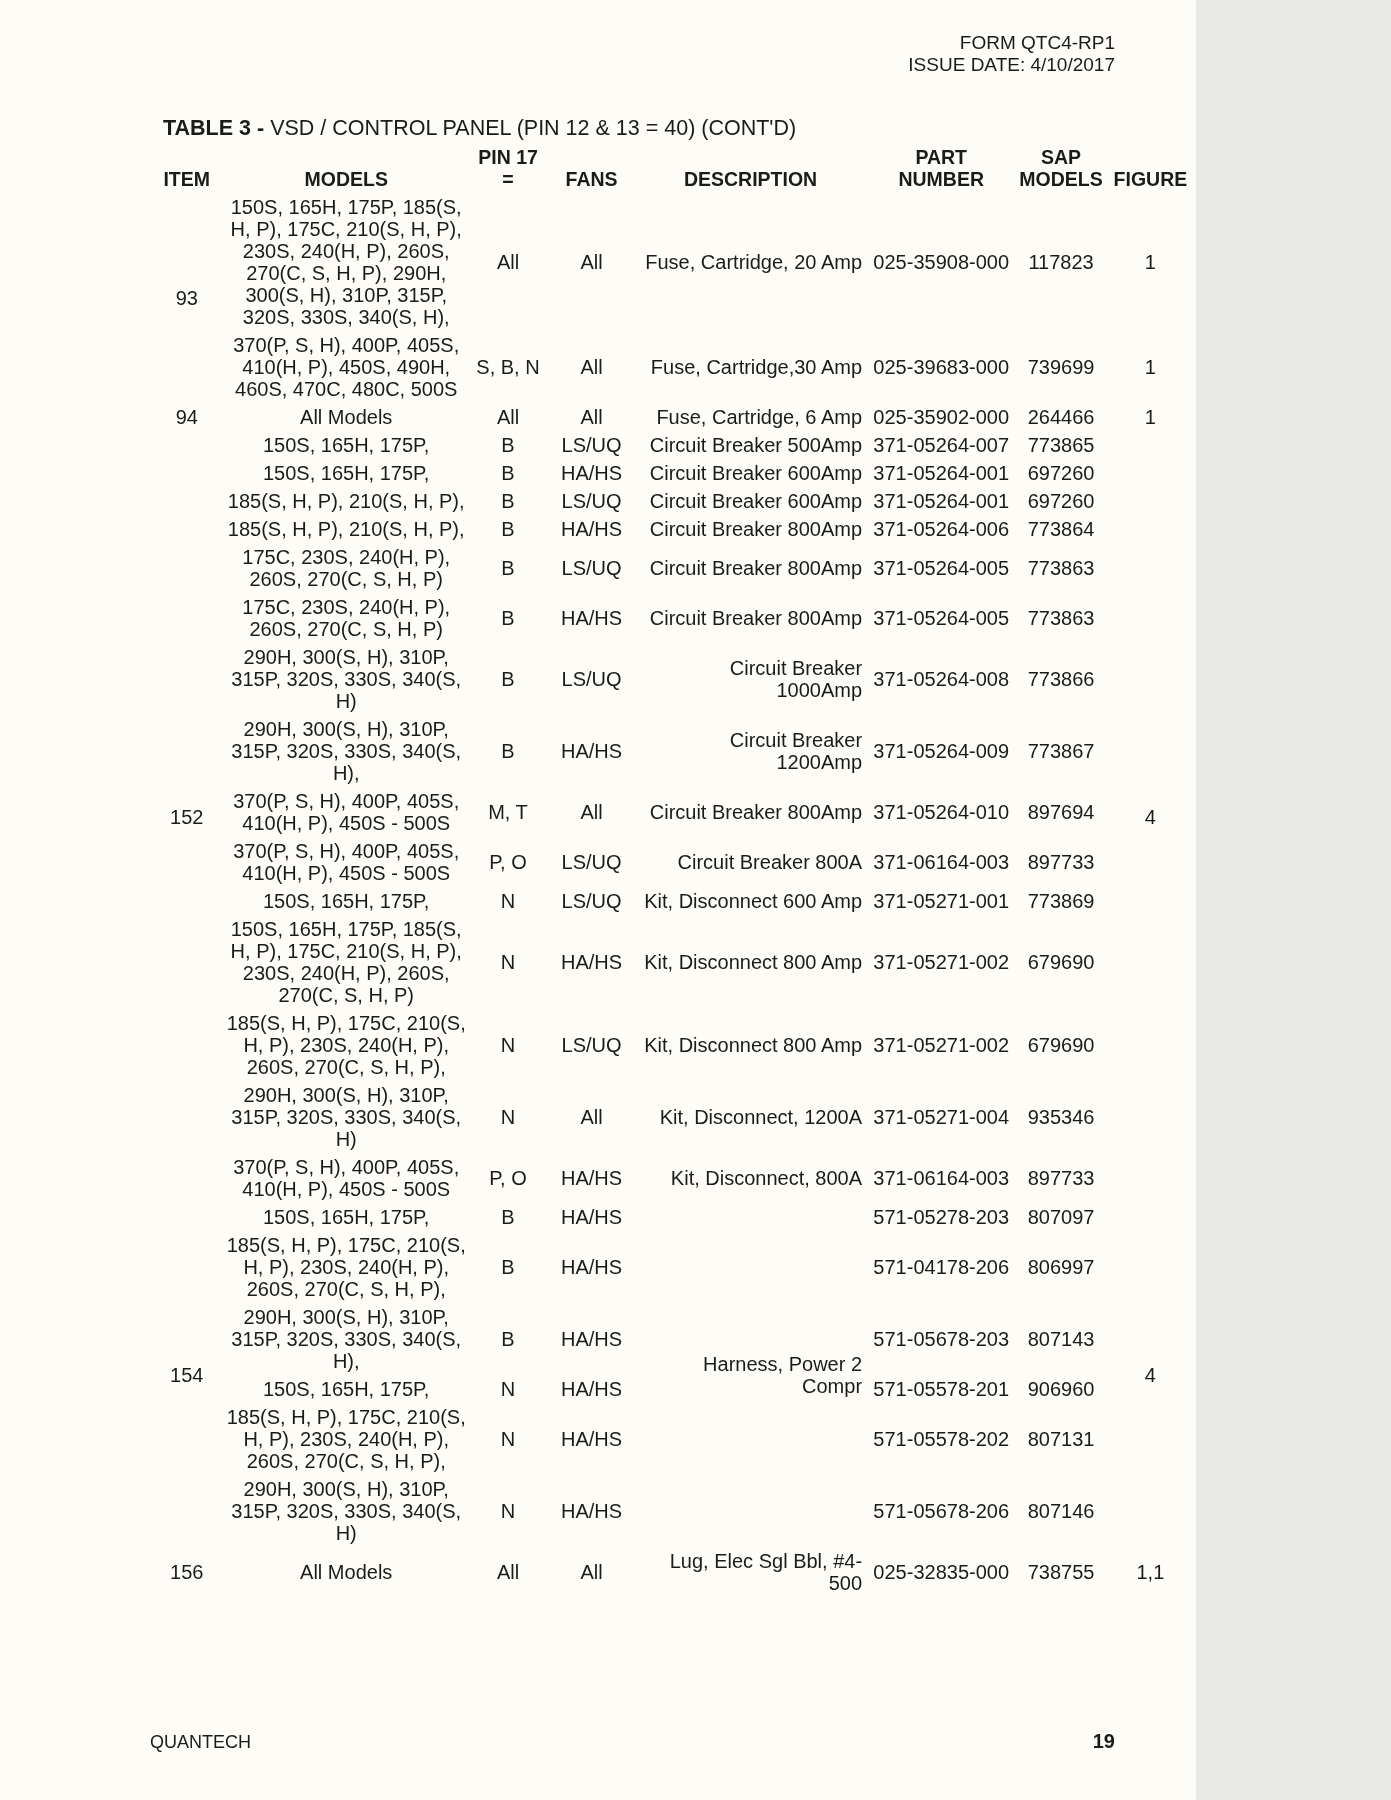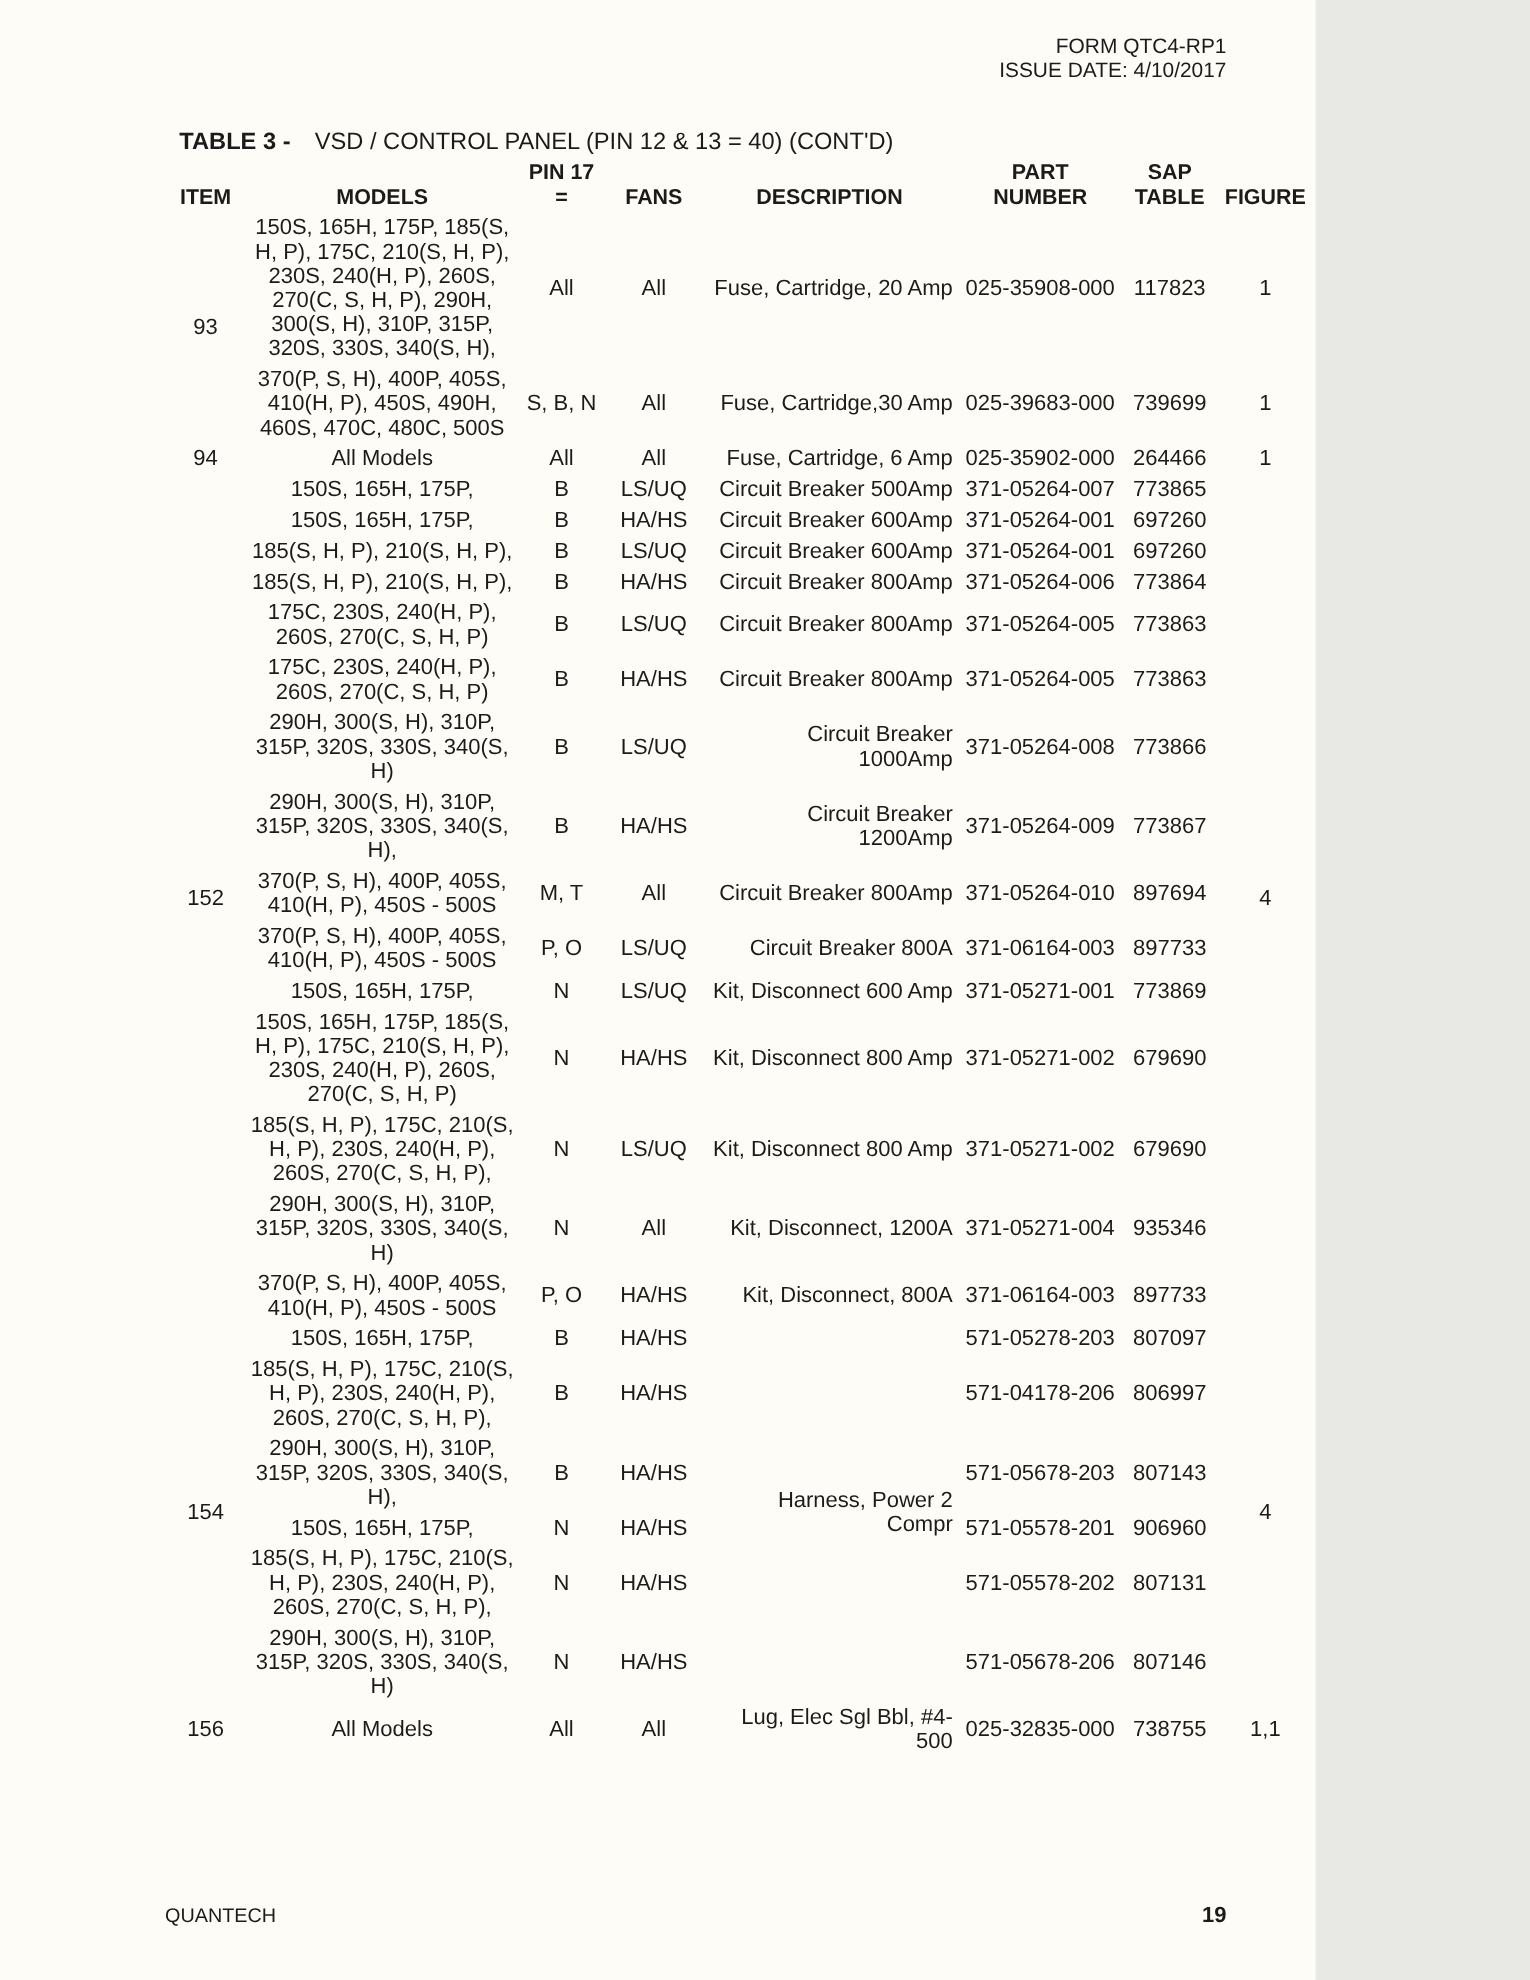--- a/index.html
+++ b/index.html
@@ -12,21 +12,21 @@
     overflow:hidden;
   }
   .doc-header{
     position:absolute;top:32px;right:81px;
     text-align:right;font-size:19px;line-height:22px;
   }
   .doc-title{
     position:absolute;top:116px;left:163px;
     font-size:21.5px;white-space:nowrap;
   }
-  .doc-title .ttl-prefix{font-weight:bold;margin-right:22px;}
+  .doc-title .ttl-prefix{font-weight:bold;margin-right:6px;}
   table.parts{
     position:absolute;top:140px;left:150px;
     border-collapse:collapse;table-layout:fixed;
     font-size:20px;color:#1b1b1b;
   }
   table.parts col.c-item{width:80px;}
   table.parts col.c-models{width:290px;}
   table.parts col.c-pin{width:90px;}
   table.parts col.c-fans{width:95px;}
   table.parts col.c-desc{width:255px;}
@@ -79,21 +79,21 @@
     <thead>
       <tr>
           <th>ITEM</th>
           <th>MODELS</th>
           <th>PIN 17 =</th>
           <th>FANS</th>
           <th>DESCRIPTION</th>
           <th>PART
 NUMBER</th>
           <th>SAP
-TABLE</th>
+MODELS</th>
           <th>FIGURE</th>
         </tr>
     </thead>
     <tbody>
         <tr>
           <td rowspan="2" class="item">93</td>
           <td class="models">150S, 165H, 175P, 185(S, H, P), 175C, 210(S, H, P), 230S, 240(H, P), 260S, 270(C, S, H, P), 290H, 300(S, H), 310P, 315P, 320S, 330S, 340(S, H),</td>
           <td class="pin">All</td>
           <td class="fans">All</td>
           <td class="desc">Fuse, Cartridge, 20 Amp</td>

